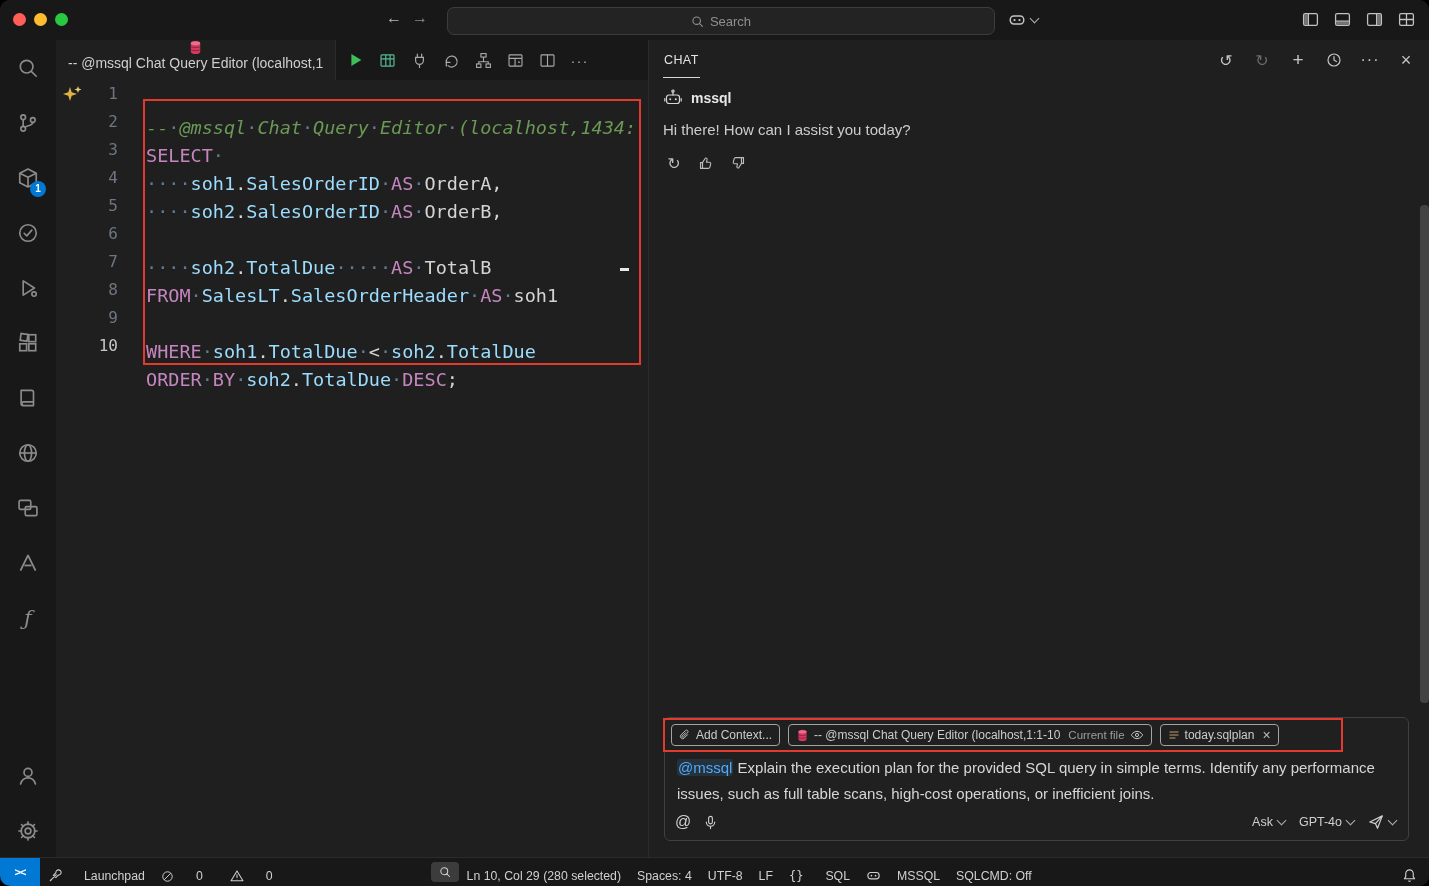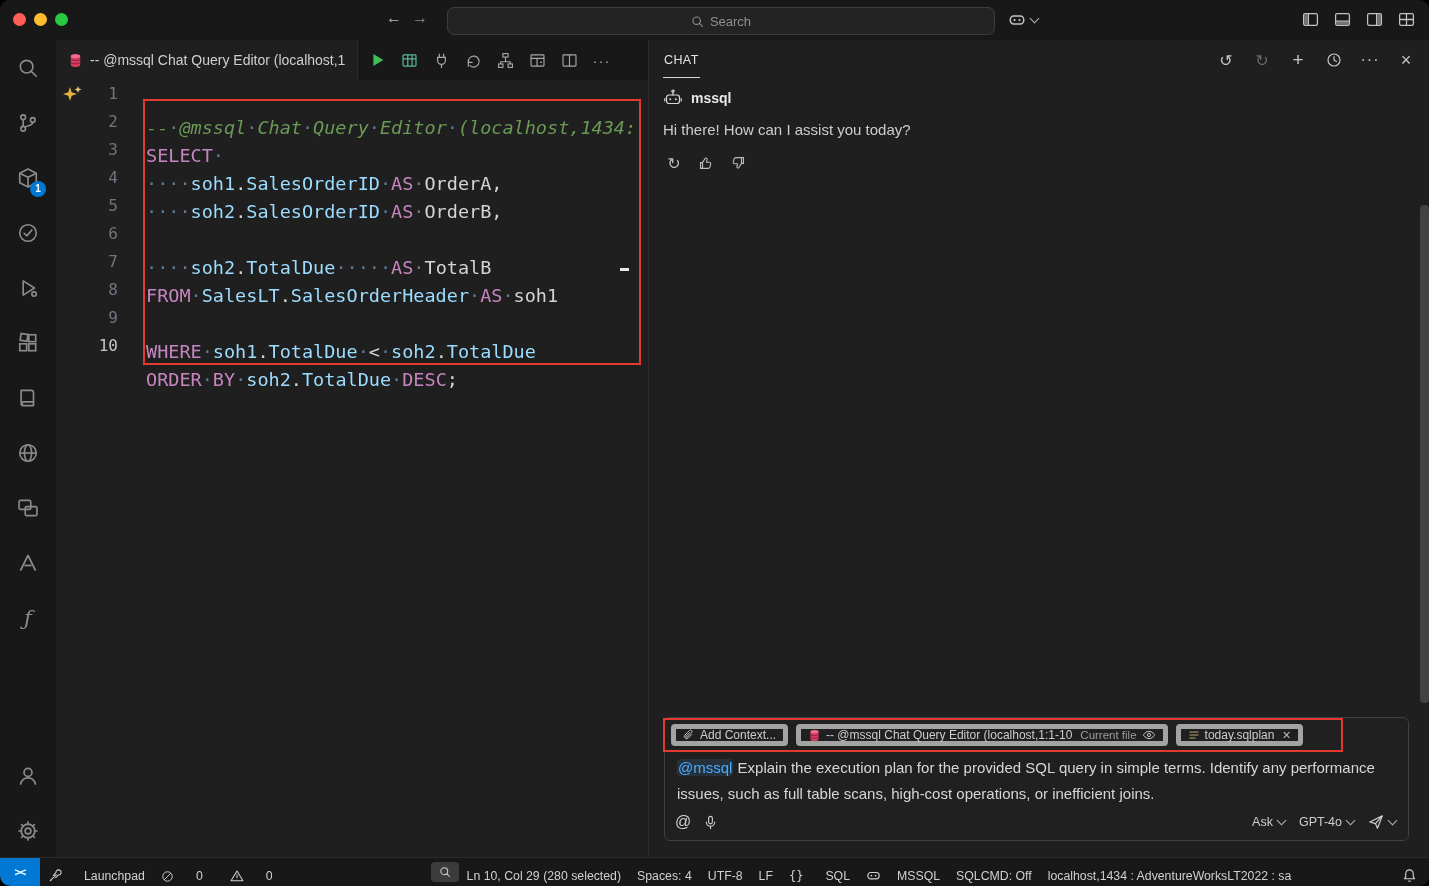--- a/index.html
+++ b/index.html
@@ -22,22 +22,22 @@
   .activitybar{position:absolute;left:0;top:40px;bottom:28px;width:56px;background:#181818;border-right:1px solid #2b2b2b;
                display:flex;flex-direction:column;align-items:center;}
   .ab-item{position:relative;width:56px;height:55px;display:flex;align-items:center;justify-content:center;color:#8b8b8b;}
   .ab-badge{position:absolute;right:10px;bottom:8px;min-width:16px;height:16px;border-radius:9px;background:#0078d4;
             color:#fff;font-size:10px;line-height:16px;text-align:center;font-weight:bold;}
   .ab-spacer{flex:1;}
   .f-glyph{font-size:21px;color:#8b8b8b;font-family:"DejaVu Serif",serif;font-style:italic;}
   
   .editor-group{position:absolute;left:56px;top:40px;bottom:28px;width:592px;background:#1f1f1f;}
   .tabbar{position:absolute;left:0;top:0;right:0;height:40px;background:#181818;border-bottom:1px solid #2b2b2b;display:flex;}
-  .tab{height:40px;background:#1f1f1f;border-right:1px solid #2b2b2b;display:flex;align-items:center;gap:7px;
-       padding:0 12px;max-width:334px;font-size:14px;color:#cfcfcf;white-space:nowrap;overflow:hidden;}
+  .tab{height:40px;background:#1f1f1f;border-right:1px solid #2b2b2b;display:flex;align-items:center;
+       padding:0 12px;max-width:334px;font-size:14px;color:#cfcfcf;white-space:nowrap;overflow:hidden;flex-direction:column;}
   .ed-actions{display:flex;align-items:center;gap:6px;margin-left:6px;color:#a8a8a8;}
   .ed-actions .ebtn{width:26px;height:26px;display:flex;align-items:center;justify-content:center;}
   .editor{position:absolute;left:0;top:40px;right:0;bottom:0;background:#1f1f1f;overflow:hidden;}
   .code-line{display:flex;height:28px;}
   .ln{flex:0 0 90px;box-sizing:border-box;padding-right:28px;text-align:right;color:#6e7681;
       font:16px/28px "DejaVu Sans Mono",monospace;}
   .ln.active{color:#c6c6c6;}
   .lt{font:18.5px/28px "DejaVu Sans Mono",monospace;white-space:pre;}
   .lt.sel{background:#3c4f66;margin-top:34px;}
   .tok.k{color:#c586c0;}.tok.i{color:#9cdcfe;}.tok.p{color:#d4d4d4;}
@@ -54,21 +54,21 @@
   .pbtn.dim{color:#6a6a6a;}
   .chat-body{position:absolute;left:0;top:40px;right:0;padding:8px 14px 0;}
   .msg-head{display:flex;align-items:center;gap:8px;}
   .msg-sender{font-size:14px;font-weight:bold;color:#e8e8e8;}
   .msg-text{margin-top:13px;font-size:15px;color:#cccccc;}
   .msg-actions{margin-top:14px;display:flex;gap:10px;color:#bdbdbd;}
   .msg-actions .mbtn{width:22px;height:22px;display:flex;align-items:center;justify-content:center;font-size:16px;}
   .chat-input{position:absolute;left:15px;top:677px;width:745px;height:124px;border:1px solid #3f3f46;border-radius:6px;
               background:#202020;box-sizing:border-box;}
   .ctx-row{display:flex;align-items:center;gap:8px;padding:6px 6px 0 6px;}
-  .chipbtn{display:flex;align-items:center;gap:5px;height:22px;padding:0 7px;border:5px solid #a3a3a3;border-radius:4px;
+  .chipbtn{display:flex;align-items:center;gap:5px;height:22px;padding:0 7px;border:1px solid #a3a3a3;border-radius:4px;
            font-size:12px;color:#cccccc;white-space:nowrap;box-sizing:border-box;}
   .chip-dim{color:#9d9d9d;font-size:11.5px;margin-left:3px;}
   .chip-x{font-size:14px;color:#bbbbbb;margin-left:3px;}
   .prompt{padding:9px 12px 0;font-size:15px;line-height:26px;color:#d6d6d6;}
   .mention{color:#4daafc;background:rgba(77,170,252,.12);border-radius:3px;padding:0 1px;}
   .ci-toolbar{position:absolute;left:10px;right:12px;bottom:5px;height:26px;display:flex;align-items:center;color:#cfcfcf;}
   .ci-left{display:flex;align-items:center;gap:12px;}
   .at-glyph{font-size:16px;}
   .ci-right{margin-left:auto;display:flex;align-items:center;gap:14px;font-size:12.5px;}
   .dd{display:flex;align-items:center;gap:5px;}
@@ -558,23 +558,20 @@
             <circle cx="10.2" cy="8.2" r=".9" fill="#d0d0d0" stroke="none"></circle>
           </svg>
       </span>
     </div>
     <div class="sb-item">
         <span>MSSQL</span>
       </div>
     <div class="sb-item">
         <span>SQLCMD: Off</span>
       </div>
-    <div class="sb-item">
-        <span>localhost,1434 : AdventureWorksLT2022 : sa</span>
-      </div>
     <div class="sb-spacer"></div>
     <div class="sb-item" style="padding-right:12px;">
       <span>
         <svg width="15" height="15" viewBox="0 0 16 16" fill="none" stroke="#d0d0d0" stroke-width="1.2" stroke-linejoin="round">
             <path d="M8 2a4 4 0 0 0-4 4v3.2L2.6 11.5h10.8L12 9.2V6a4 4 0 0 0-4-4z"></path>
             <path d="M6.8 13.5a1.3 1.3 0 0 0 2.4 0"></path>
           </svg>
       </span>
     </div>
   </div>

